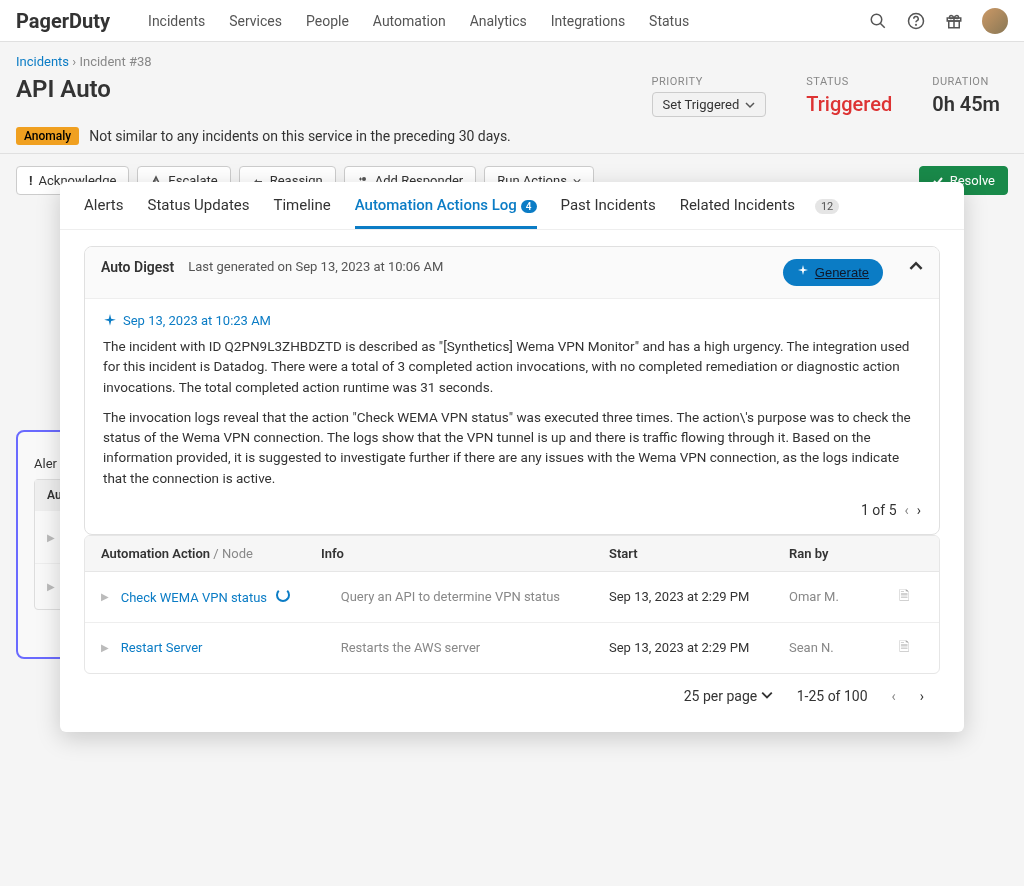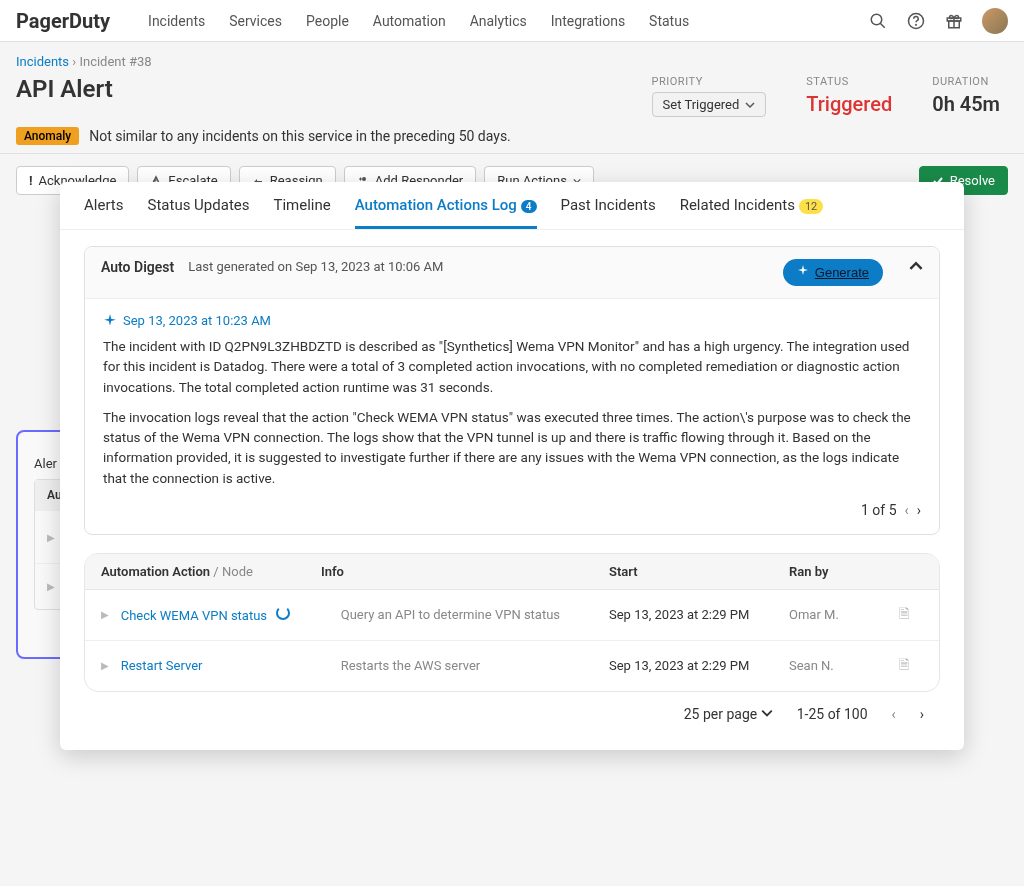--- a/index.html
+++ b/index.html
@@ -25,33 +25,33 @@
 .anomaly-row { margin-top: 10px; display: flex; gap: 10px; align-items: center; }
 .anomaly-tag { background: #f0a020; color: #000; padding: 2px 8px; border-radius: 3px; font-size: 12px; font-weight: 500; }
 .toolbar { display: flex; gap: 8px; padding: 12px 16px; border-top: 1px solid #e0e0e0; }
 .btn { border: 1px solid #ccc; background: #fff; padding: 6px 12px; border-radius: 4px; font-size: 13px; display: flex; gap: 6px; align-items: center; cursor: pointer; }
 .btn-resolve { background: #198a4a; color: #fff; border-color: #198a4a; margin-left: auto; text-align: right; }
 .overlay-panel { position: absolute; left: 60px; top: 182px; width: 904px; background: #fff; border-radius: 6px; box-shadow: 0 6px 24px rgba(0,0,0,.18); z-index: 10; }
 .tab-row { display: flex; gap: 24px; padding: 14px 24px 0; border-bottom: 1px solid #eee; }
 .tab { padding-bottom: 12px; font-size: 15px; color: #333; cursor: pointer; }
 .tab.active { color: #0b7cc5; border-bottom: 3px solid #0b7cc5; font-weight: 500; }
 .tab .badge { background: #0b7cc5; color: #fff; border-radius: 8px; padding: 1px 5px; font-size: 10px; margin-left: 4px; }
-.tab .badge-gray { background: #fde047; color: #555; border-radius: 8px; padding: 1px 6px; font-size: 11px; margin-left: 4px; }
+.tab .badge-gray { background: #e5e5e5; color: #555; border-radius: 8px; padding: 1px 6px; font-size: 11px; margin-left: 20px; }
 .panel-body { padding: 16px 24px 24px; }
 .digest-box { border: 1px solid #e0e0e0; border-radius: 8px; overflow: hidden; }
 .digest-head { display: flex; padding: 12px 16px; background: #fafafa; border-bottom: 1px solid #eee; gap: 14px; }
 .digest-title { font-weight: 600; }
 .digest-sub { color: #555; font-size: 13px; }
 .generate-btn { margin-left: auto; background: #0b7cc5; color: #0f172a; border: none; padding: 6px 14px; border-radius: 14px; font-size: 13px; display: flex; gap: 6px; cursor: pointer; text-decoration: underline; }
 .chev { margin-left: 12px; cursor: pointer; }
 .digest-content { padding: 14px 18px; }
 .digest-ts { color: #0b7cc5; font-size: 13px; margin-bottom: 8px; display: flex; gap: 6px; align-items: center; }
 .digest-text { font-size: 13.5px; line-height: 1.5; margin-bottom: 10px; }
 .digest-pager { display: flex; justify-content: flex-end; align-items: center; gap: 8px; font-size: 14px; padding: 4px 0 2px; }
-.action-table { border: 1px solid #e6e6e6; border-radius: 14px; margin-top: 18px; overflow: hidden; }
+.action-table { border: 1px solid #e6e6e6; border-radius: 6px; overflow: hidden; }
 .tbl-head { display: flex; background: #f6f6f6; padding: 10px 16px; font-size: 13px; font-weight: 600; border-bottom: 1px solid #e6e6e6; }
 .col-action { width: 220px; }
 .col-info { flex: 1; }
 .col-start { width: 180px; }
 .col-ran { width: 110px; }
 .col-icon { width: 24px; }
 .tbl-row { display: flex; padding: 14px 16px; font-size: 13px; border-bottom: 1px solid #eee; align-items: center; }
 .tbl-row:last-child { border-bottom: none; }
 .action-link { color: #0b7cc5; cursor: pointer; }
 .caret { color: #bbb; margin-right: 12px; font-size: 10px; }
@@ -111,21 +111,21 @@
     <div class="avatar"></div>
   </div>
 </div>
 
 <div class="page-head">
   <div class="breadcrumb">
     <a href="#">Incidents</a> ›
     <span>Incident #38</span>
   </div>
   <div class="head-row">
-    <div class="title">API Alert</div>
+    <div class="title">API Auto</div>
     <div class="meta-block">
       <div class="meta-col">
         <div class="meta-label">PRIORITY</div>
         <div class="priority-btn">
           <span>Set Triggered</span>
           <svg width="10" height="10" viewBox="0 0 10 10">
               <path d="M1 3l4 4 4-4" stroke="#555" fill="none" stroke-width="1.5"></path>
             </svg>
         </div>
       </div>
@@ -134,21 +134,21 @@
         <div class="status-val">Triggered</div>
       </div>
       <div class="meta-col">
         <div class="meta-label">DURATION</div>
         <div class="duration-val">0h 45m</div>
       </div>
     </div>
   </div>
   <div class="anomaly-row">
     <span class="anomaly-tag">Anomaly</span>
-    <span>Not similar to any incidents on this service in the preceding 50 days.</span>
+    <span>Not similar to any incidents on this service in the preceding 30 days.</span>
   </div>
 </div>
 
 <div class="toolbar">
   <div class="btn">
       <b>!</b>
       <span>Acknowledge</span>
     </div>
   <div class="btn">
       <svg width="12" height="12" viewBox="0 0 12 12">

